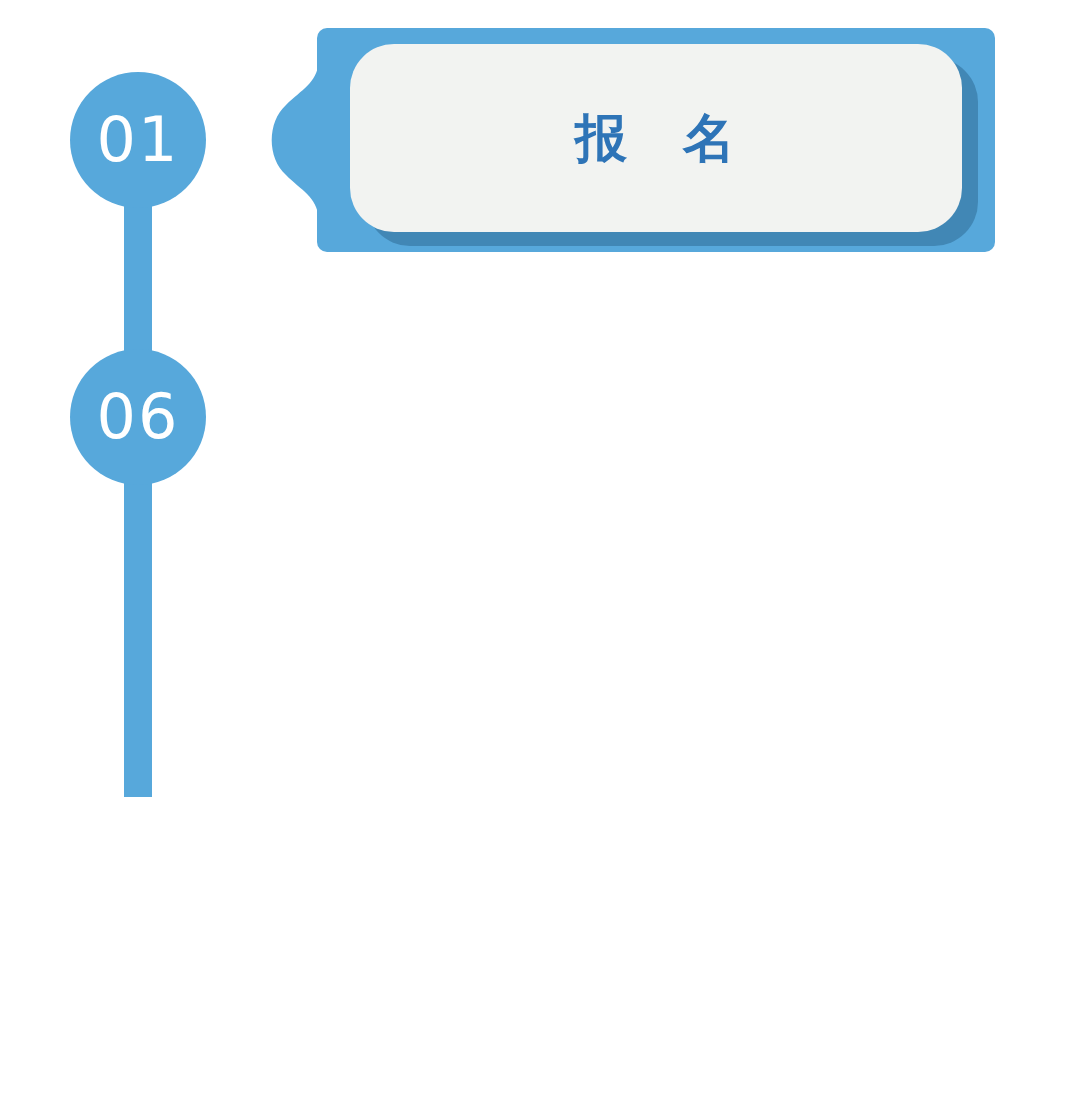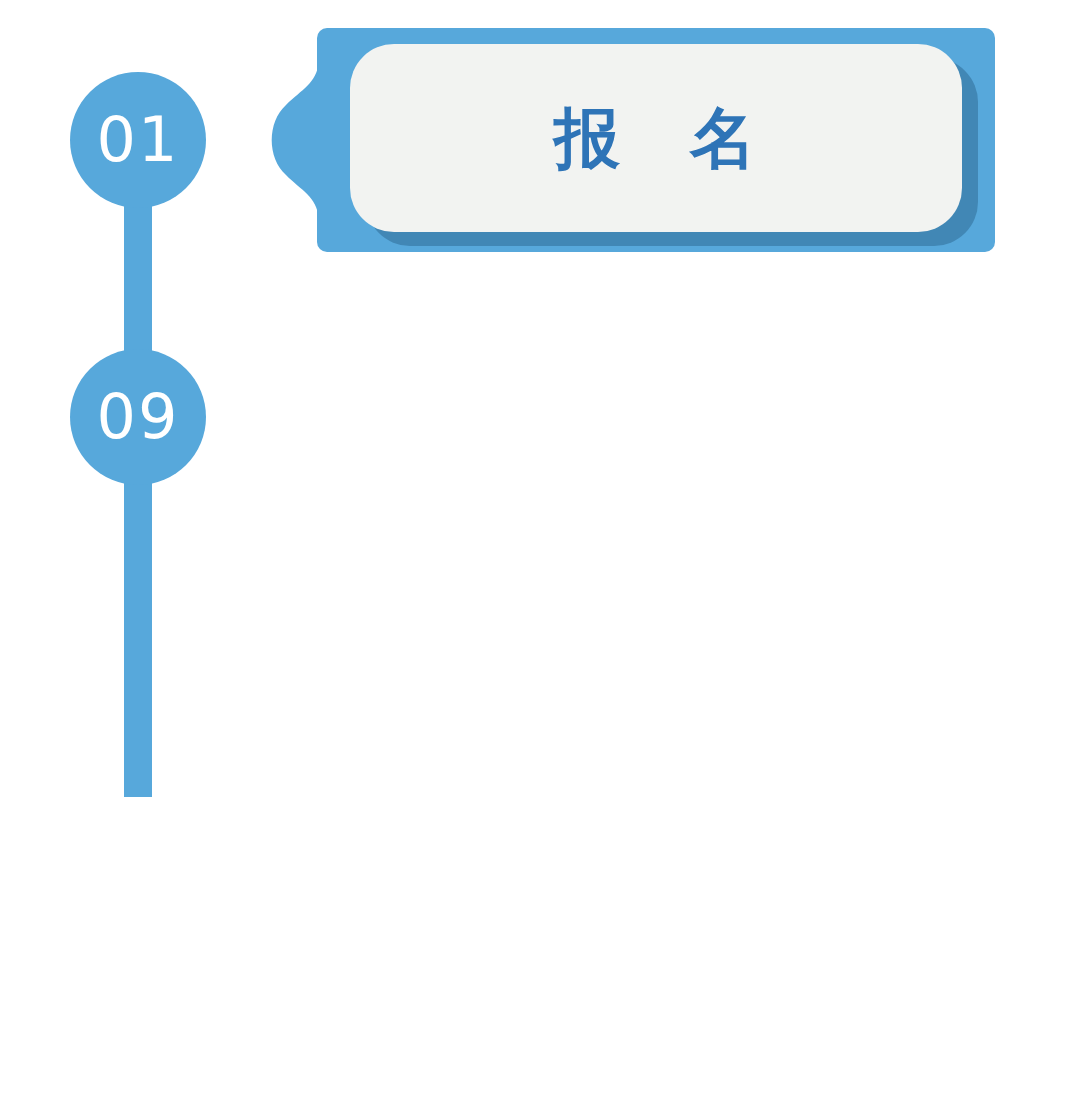--- a/index.html
+++ b/index.html
@@ -69,21 +69,21 @@
   .inner{
     position:absolute;
     left:33px;right:33px;top:16px;bottom:20px;
     background:var(--card-bg);
     border-radius:44px;
     box-shadow:16px 14px 0 var(--shadow-blue);
     display:flex;align-items:center;justify-content:center;
   }
   .label{
     color:var(--label-blue);
-    font-size:66px;
+    font-size:52px;
     font-weight:900;
     letter-spacing:2px;
     line-height:1;
     white-space:nowrap;
   }
 </style>
 </head>
 <body>
 
 <div class="canvas">
@@ -99,21 +99,21 @@
         <path d="M60 0 C57 22 43 27 27 43 C8 60 8 96 27 113 C43 129 57 134 60 156 Z"></path>
       </svg>
       <div class="inner">
         <span class="label">报　名</span>
       </div>
     </div>
   </div>
 
   <div class="step s2">
     <div class="circle">
-      <span class="num">09</span>
+      <span class="num">06</span>
     </div>
   </div>
 
   <div class="step s3">
   </div>
 
 
 </div>
 
 </body></html>

